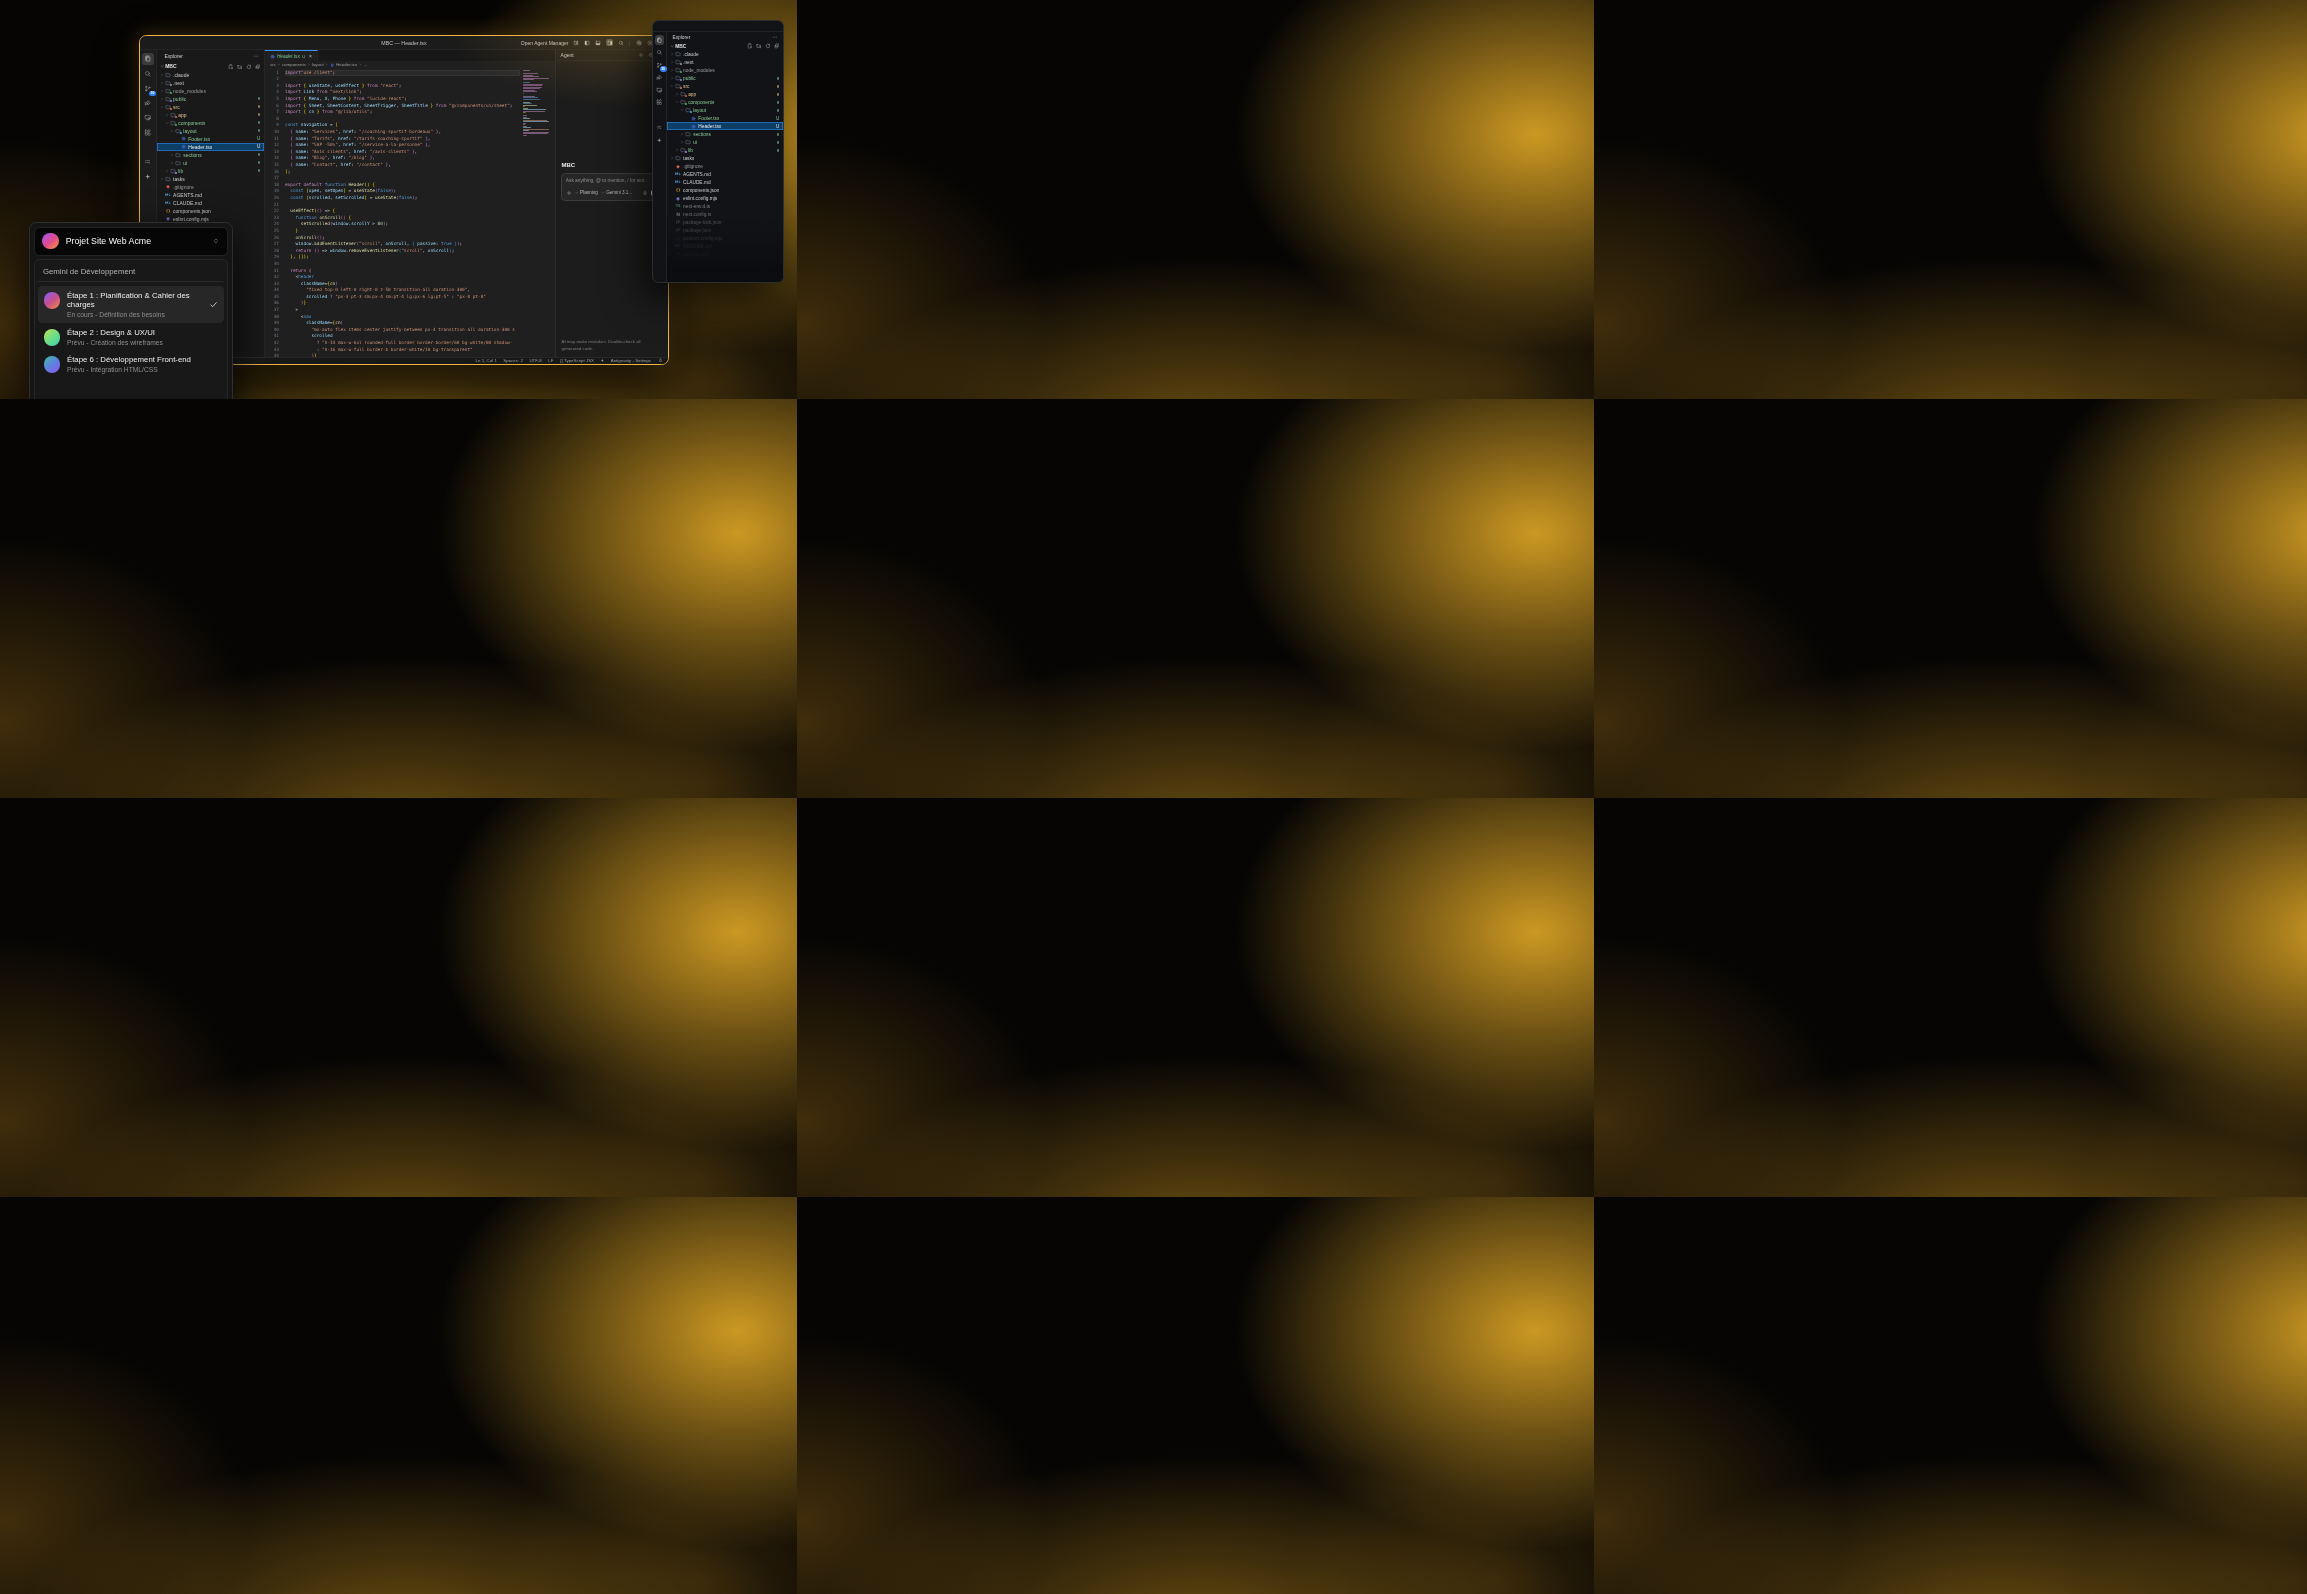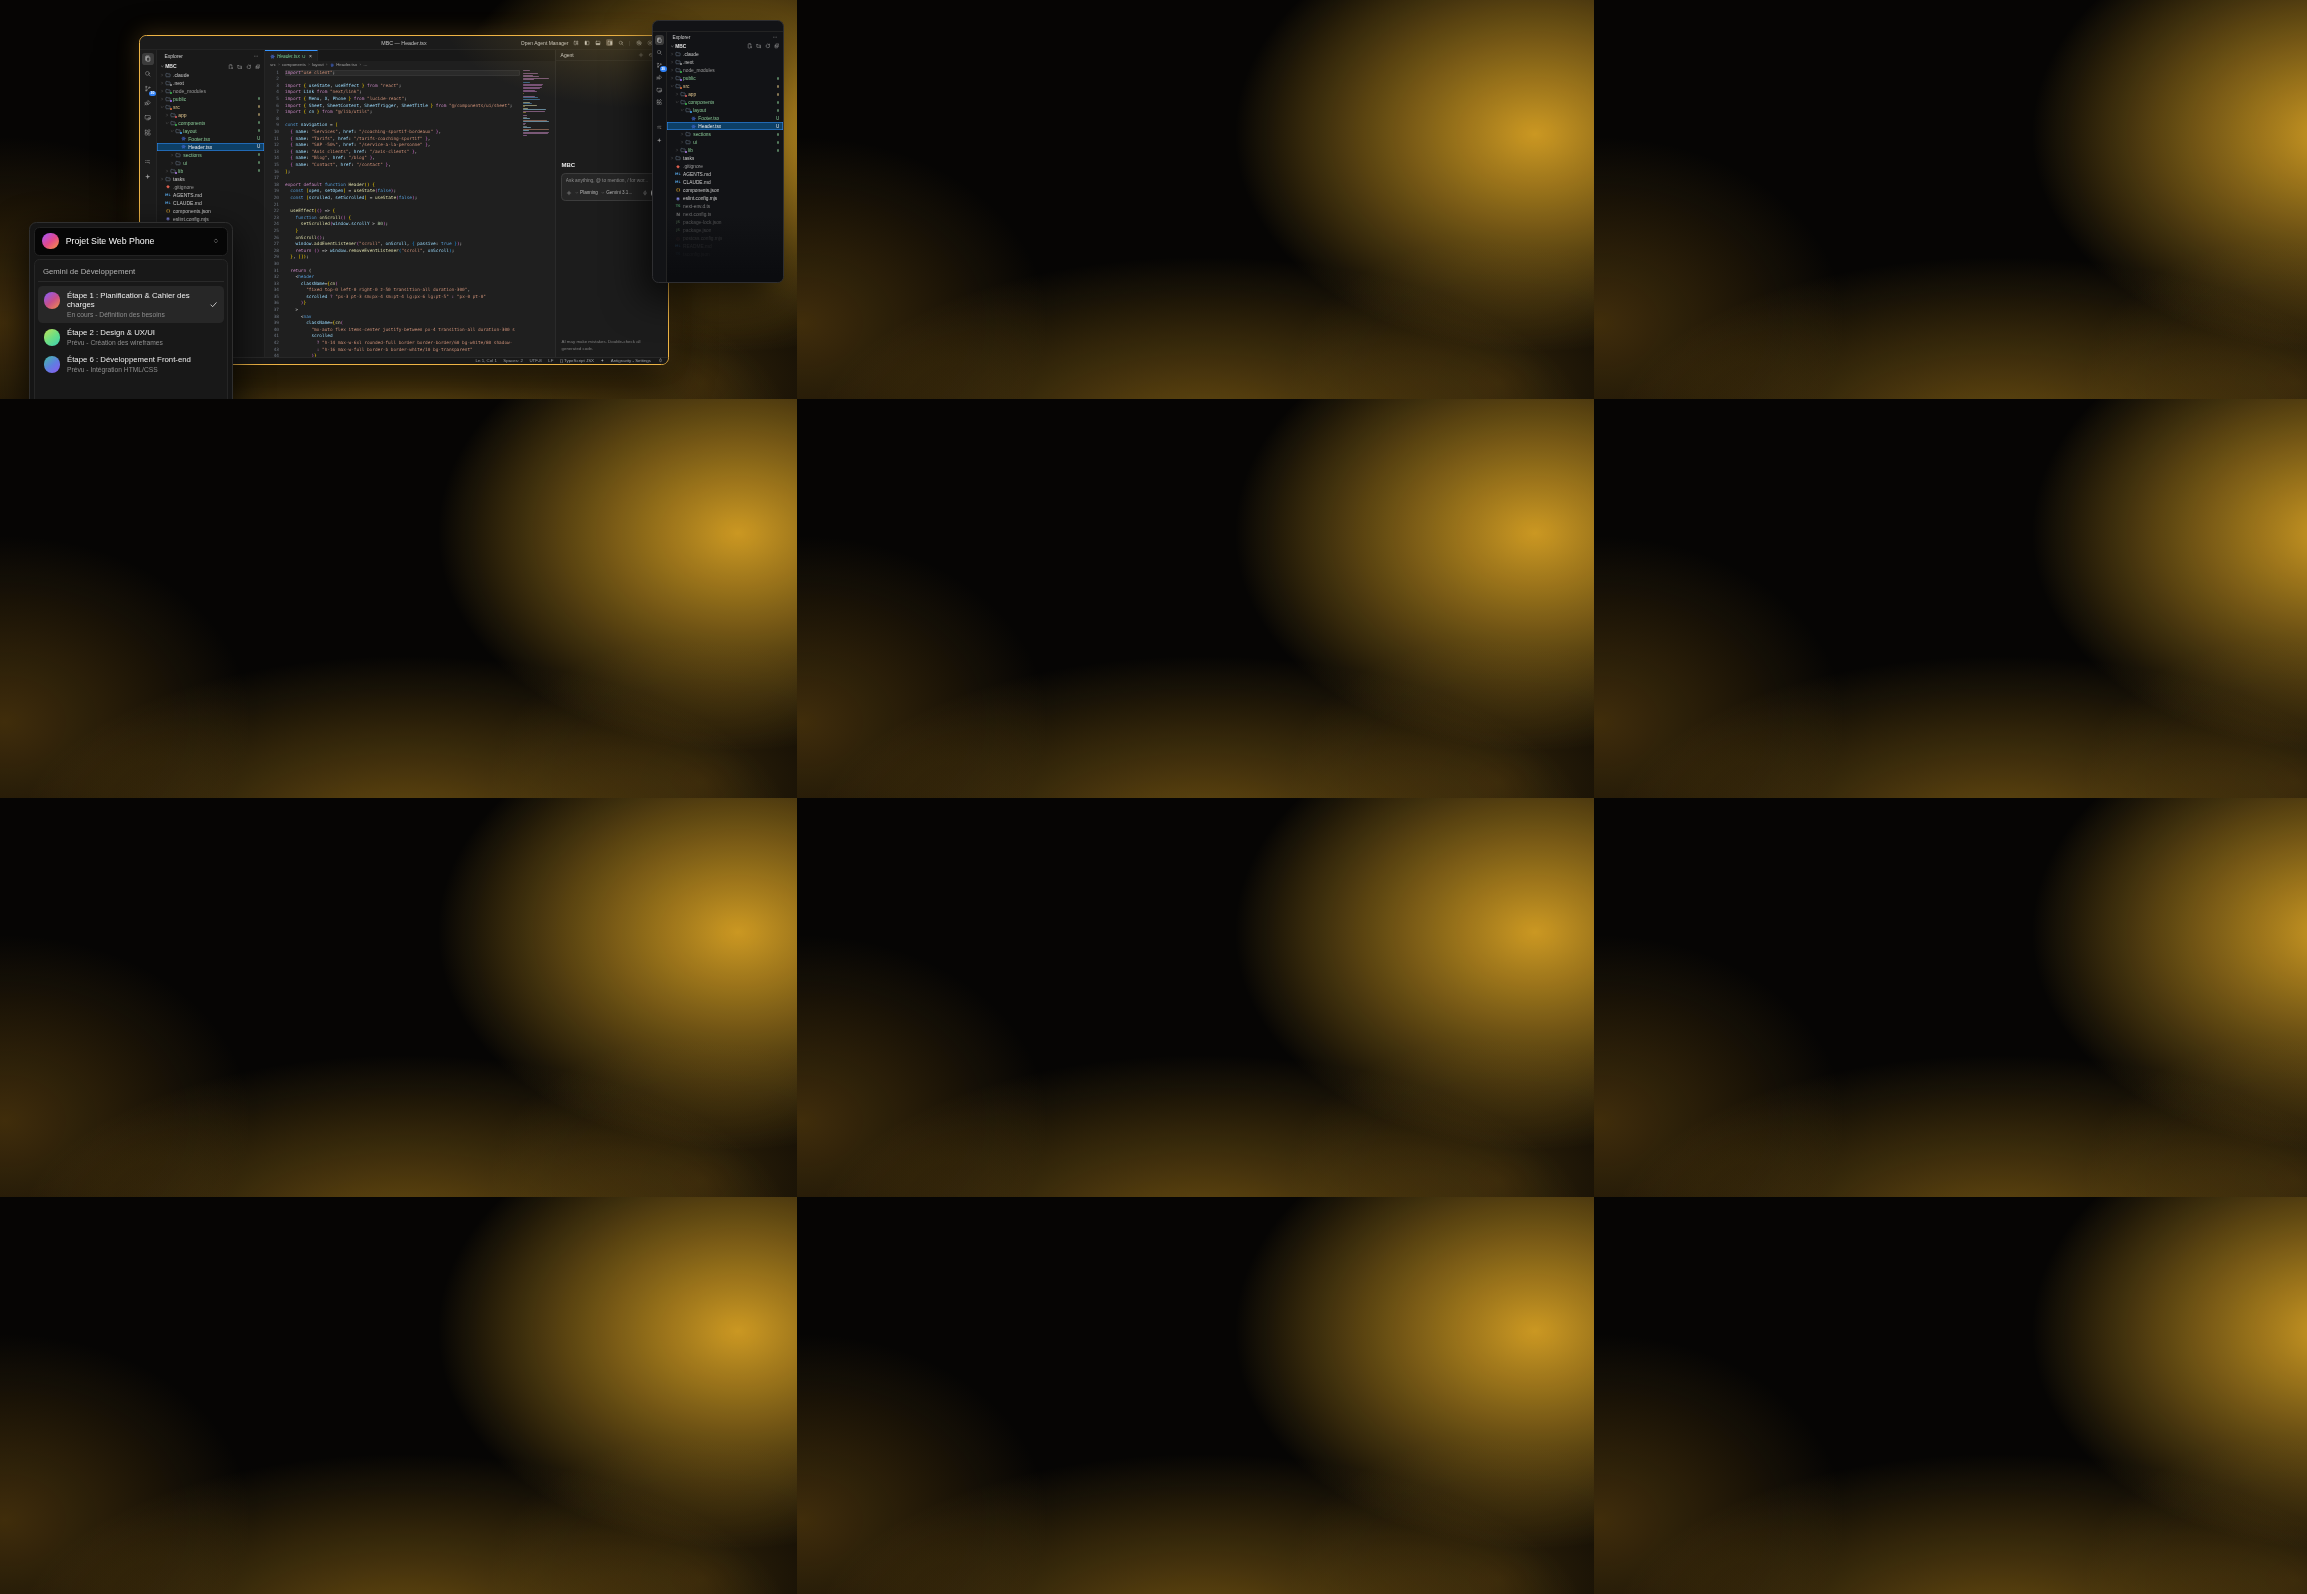--- a/index.html
+++ b/index.html
@@ -1185,21 +1185,21 @@
           </div>
         </div>
       <div class="rw-fade"></div>
     </div>
   </div>
 </div>
 
 <div id="project-panel">
   <div class="pp-top">
     <span class="pp-avatar" id="pp-avatar" style="background: linear-gradient(140deg, rgb(168, 85, 247) 5%, rgb(225, 73, 139) 52%, rgb(245, 146, 68) 95%);"></span>
-    <span class="pp-title">Projet Site Web Phone</span>
+    <span class="pp-title">Projet Site Web Acme</span>
     <span class="pp-updown">
         <svg viewBox="0 0 24 24" width="7.8" height="7.8" fill="none" stroke="currentColor" stroke-width="1.7" stroke-linecap="round" stroke-linejoin="round">
           <path d="M8 10l4-4 4 4M8 14l4 4 4-4"></path>
         </svg>
       </span>
   </div>
   <div class="pp-menu">
     <div class="pp-section">Gemini de Développement</div>
     <div id="pp-items">
         <div class="pp-item current">

